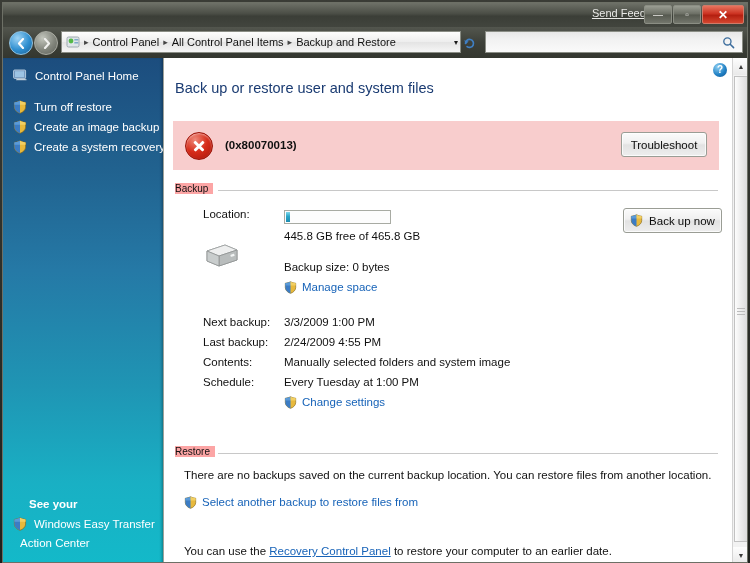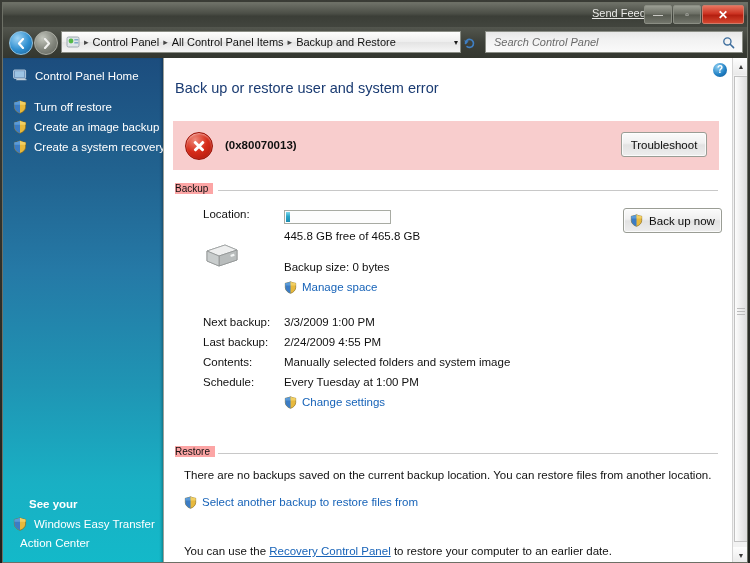--- a/index.html
+++ b/index.html
@@ -357,21 +357,20 @@
       <div class="addr-drop">▾</div>
 
       <div class="refreshbtn">
         <svg width="13" height="13" viewBox="0 0 13 13">
           <path d="M2.5 7.5 a4 4 0 1 1 1.6 3.1" stroke="#3f7fc4" stroke-width="1.7" fill="none" stroke-linecap="round"></path>
           <path d="M1.2 4.3 L3.0 7.9 L5.6 5.6 Z" fill="#3f7fc4"></path>
         </svg>
       </div>
 
       <div class="searchbox">
-        <input class="searchinput" type="text" placeholder="Search Control Panel" style="">
         <svg width="13" height="13" viewBox="0 0 13 13" style="margin-left:auto;margin-right:7px;">
           <circle cx="5.4" cy="5.4" r="3.6" stroke="#3b6c9c" stroke-width="1.3" fill="none"></circle>
           <line x1="8.2" y1="8.2" x2="11.6" y2="11.6" stroke="#3b6c9c" stroke-width="1.5" stroke-linecap="round"></line>
         </svg>
       </div>
     </div>
 
     <div class="bodyarea">
 
       <div class="sidebar">
@@ -441,21 +440,21 @@
           <div class="side-item">
             <span class="lbl plainlink">Action Center</span>
           </div>
         </div>
       </div>
 
       <div class="content">
 
         <div class="helpbtn">?</div>
 
-        <div class="pagetitle">Back up or restore user and system error</div>
+        <div class="pagetitle">Back up or restore user and system files</div>
 
         <div class="errbanner">
           <div class="err-icon"></div>
           <div class="err-text">
             <div>(0x80070013)</div>
           </div>
           <div class="btn btn-troubleshoot">Troubleshoot</div>
         </div>
 
         <div class="seclabel" style="left:11px; top:125px;">Backup</div>

